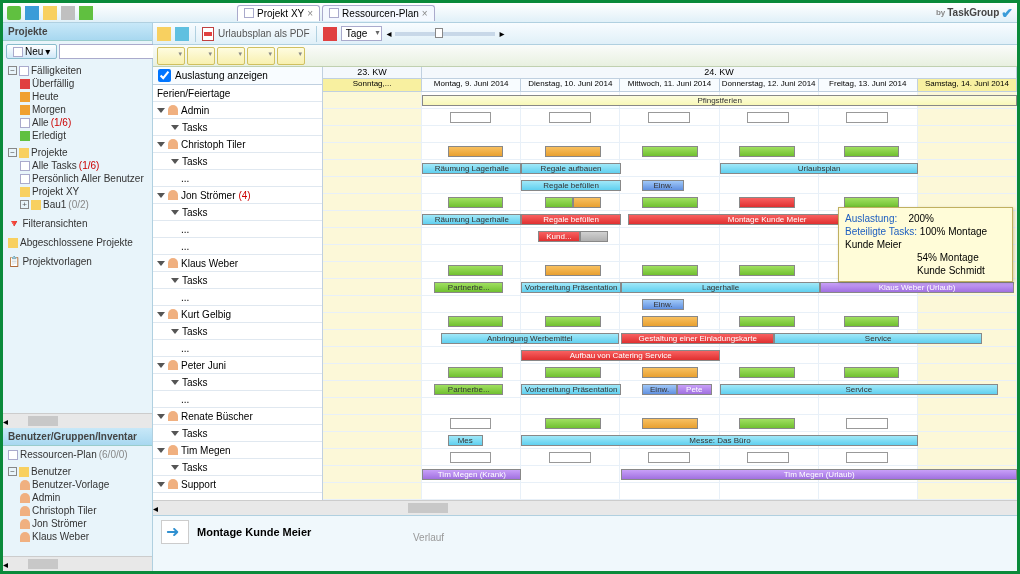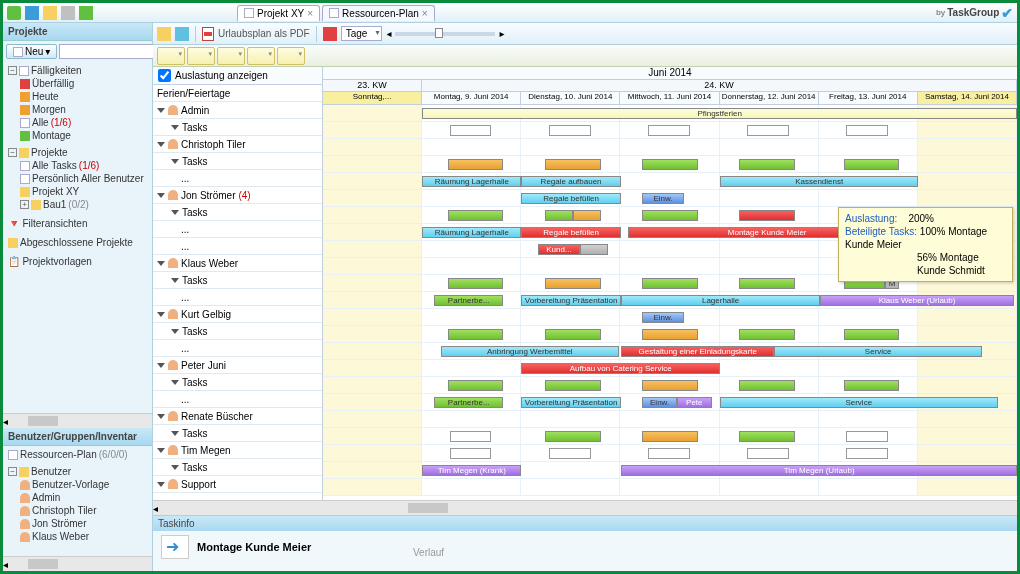--- a/index.html
+++ b/index.html
@@ -139,21 +139,21 @@
             <span class="sq orange"></span>
             <span>Morgen</span>
           </div>
         <div class="node ind1">
             <span class="sq page"></span>
             <span>Alle</span> 
             <span class="cnt">(1/6)</span>
           </div>
         <div class="node ind1">
             <span class="sq green"></span>
-            <span>Montage</span>
+            <span>Erledigt</span>
           </div>
         <div class="node" style="margin-top:4px">
             <span class="exp">−</span>
             <span class="sq folder"></span>
             <span>Projekte</span>
           </div>
         <div class="node ind1">
             <span class="sq page"></span>
             <span>Alle Tasks</span> 
             <span class="cnt">(1/6)</span>
@@ -342,21 +342,20 @@
               <div class="res-row" style="padding-left: 4px;">
                 <span class="tri"></span>
                 <span class="person"></span>
                 <span>Support</span>
               </div>
             </div>
         </div>
 
         <div class="gantt-grid">
           <div class="ghdr">
-            <div class="ghdr-month">Juni 2014</div>
             <div class="ghdr-kw">
               <div style="flex:0 0 14.28%">23. KW</div>
               <div>24. KW</div>
             </div>
             <div class="ghdr-days" id="day-hdr">
                 <div class="we">Sonntag,...</div>
                 <div>Montag, 9. Juni 2014</div>
                 <div>Dienstag, 10. Juni 2014</div>
                 <div>Mittwoch, 11. Juni 2014</div>
                 <div>Donnerstag, 12. Juni 2014</div>
@@ -415,21 +414,21 @@
               <div class="grow">
                 <div class="cell we"></div>
                 <div class="cell"></div>
                 <div class="cell"></div>
                 <div class="cell"></div>
                 <div class="cell"></div>
                 <div class="cell"></div>
                 <div class="cell we"></div>
                 <div class="bar cyan" style="left: 14.3%; width: 14.3%;">Räumung Lagerhalle</div>
                 <div class="bar cyan" style="left: 28.6%; width: 14.3%;">Regale aufbauen</div>
-                <div class="bar cyan" style="left: 57.2%; width: 28.6%;">Kassendienst</div>
+                <div class="bar cyan" style="left: 57.2%; width: 28.6%;">Urlaubsplan</div>
               </div>
               <div class="grow">
                 <div class="cell we"></div>
                 <div class="cell"></div>
                 <div class="cell"></div>
                 <div class="cell"></div>
                 <div class="cell"></div>
                 <div class="cell"></div>
                 <div class="cell we"></div>
                 <div class="bar cyan" style="left: 28.6%; width: 14.3%;">Regale befüllen</div>
@@ -608,20 +607,31 @@
                 <div class="bar box" style="left: 75.4%; width: 6%;"></div>
               </div>
               <div class="grow">
                 <div class="cell we"></div>
                 <div class="cell"></div>
                 <div class="cell"></div>
                 <div class="cell"></div>
                 <div class="cell"></div>
                 <div class="cell"></div>
                 <div class="cell we"></div>
+                <div class="bar cyan" style="left: 18%; width: 5%;">Mes</div>
+                <div class="bar cyan" style="left: 28.6%; width: 57.2%;">Messe: Das Büro</div>
+              </div>
+              <div class="grow">
+                <div class="cell we"></div>
+                <div class="cell"></div>
+                <div class="cell"></div>
+                <div class="cell"></div>
+                <div class="cell"></div>
+                <div class="cell"></div>
+                <div class="cell we"></div>
                 <div class="bar box" style="left: 18.28%; width: 6%;"></div>
                 <div class="bar box" style="left: 32.56%; width: 6%;"></div>
                 <div class="bar box" style="left: 46.84%; width: 6%;"></div>
                 <div class="bar box" style="left: 61.12%; width: 6%;"></div>
                 <div class="bar box" style="left: 75.4%; width: 6%;"></div>
               </div>
               <div class="grow">
                 <div class="cell we"></div>
                 <div class="cell"></div>
                 <div class="cell"></div>
@@ -638,31 +648,30 @@
                 <div class="cell"></div>
                 <div class="cell"></div>
                 <div class="cell"></div>
                 <div class="cell"></div>
                 <div class="cell we"></div>
               </div>
             </div>
           <div class="tooltip" style="right:4px;top:140px;width:175px">
             <div><span class="lbl">Auslastung:</span>&nbsp;&nbsp;&nbsp;&nbsp;<span>200%</span></div>
             <div><span class="lbl">Beteiligte Tasks:</span> <span>100% Montage Kunde Meier</span></div>
-            <div style="padding-left:72px"><span>56% Montage Kunde Schmidt</span></div>
+            <div style="padding-left:72px"><span>54% Montage Kunde Schmidt</span></div>
           </div>
         </div>
       </div>
       <div class="hscroll">
           <span>◂</span>
           <div class="thumb" style="margin-left:250px;width:40px"></div>
         </div>
 
       <div class="taskinfo">
-        <div class="ti-hdr">Taskinfo</div>
         <div class="ti-body">
           <div class="ti-icon"></div>
           <div class="ti-title">Montage Kunde Meier</div>
         </div>
         <div class="verlauf" style="position:relative;top:-16px">Verlauf</div>
       </div>
     </div>
   </div>
 </div>
 

